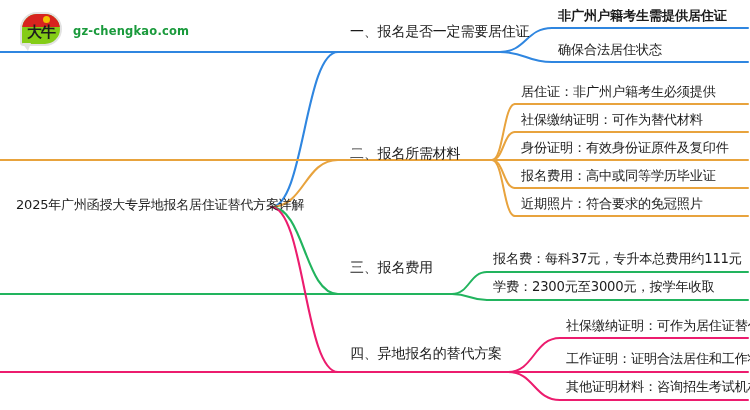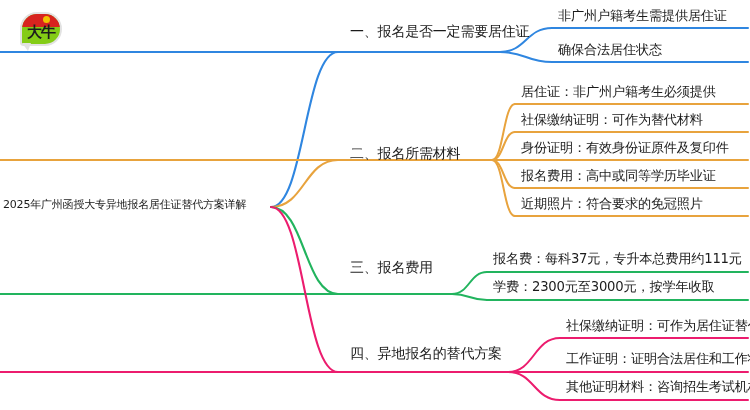--- a/index.html
+++ b/index.html
@@ -110,23 +110,23 @@
     font-weight: bold;
     color: #1a9a3c;
     letter-spacing: 0.2px;
     line-height: 14px;
     white-space: nowrap;
   }
 
   
   #center-topic {
     position: absolute;
-    left: 3px;
+    left: 16px;
     top: 195px;
-    font-size: 11px;
+    font-size: 13px;
     color: #1b1b1b;
     line-height: 20px;
     white-space: nowrap;
     letter-spacing: -0.2px;
   }
 
   
   .branch-label {
     position: absolute;
     font-size: 14px;
@@ -191,28 +191,29 @@
   <div id="logo-block">
     <div id="logo-mark">
       <div class="bubble">
         <div class="bubble-top"></div>
         <div class="bubble-dot"></div>
         <div class="bubble-char">大牛</div>
       </div>
       <div class="bubble-tail"></div>
     </div>
     <div id="logo-text">
+      <div class="logo-url">gz-chengkao.com</div>
     </div>
   </div>
 
   <div id="center-topic">2025年广州函授大专异地报名居住证替代方案详解</div>
 
   <div id="label-layer">
       <div class="branch-label" style="left: 350px; top: 22px;">一、报名是否一定需要居住证</div>
-      <div class="leaf-label" style="left: 558px; top: 7px;">非广州户籍考生需提供居住证</div>
+      <div class="leaf-label" style="left: 558px; top: 7px; font-weight: bold;">非广州户籍考生需提供居住证</div>
       <div class="leaf-label" style="left: 558px; top: 41px;">确保合法居住状态</div>
       <div class="branch-label" style="left: 350px; top: 144px;">二、报名所需材料</div>
       <div class="leaf-label" style="left: 521px; top: 83px;">居住证：非广州户籍考生必须提供</div>
       <div class="leaf-label" style="left: 521px; top: 111px;">社保缴纳证明：可作为替代材料</div>
       <div class="leaf-label" style="left: 521px; top: 139px;">身份证明：有效身份证原件及复印件</div>
       <div class="leaf-label" style="left: 521px; top: 167px;">报名费用：高中或同等学历毕业证</div>
       <div class="leaf-label" style="left: 521px; top: 195px;">近期照片：符合要求的免冠照片</div>
       <div class="branch-label" style="left: 350px; top: 258px;">三、报名费用</div>
       <div class="leaf-label" style="left: 493px; top: 250px;">报名费：每科37元，专升本总费用约111元</div>
       <div class="leaf-label" style="left: 493px; top: 278px;">学费：2300元至3000元，按学年收取</div>

